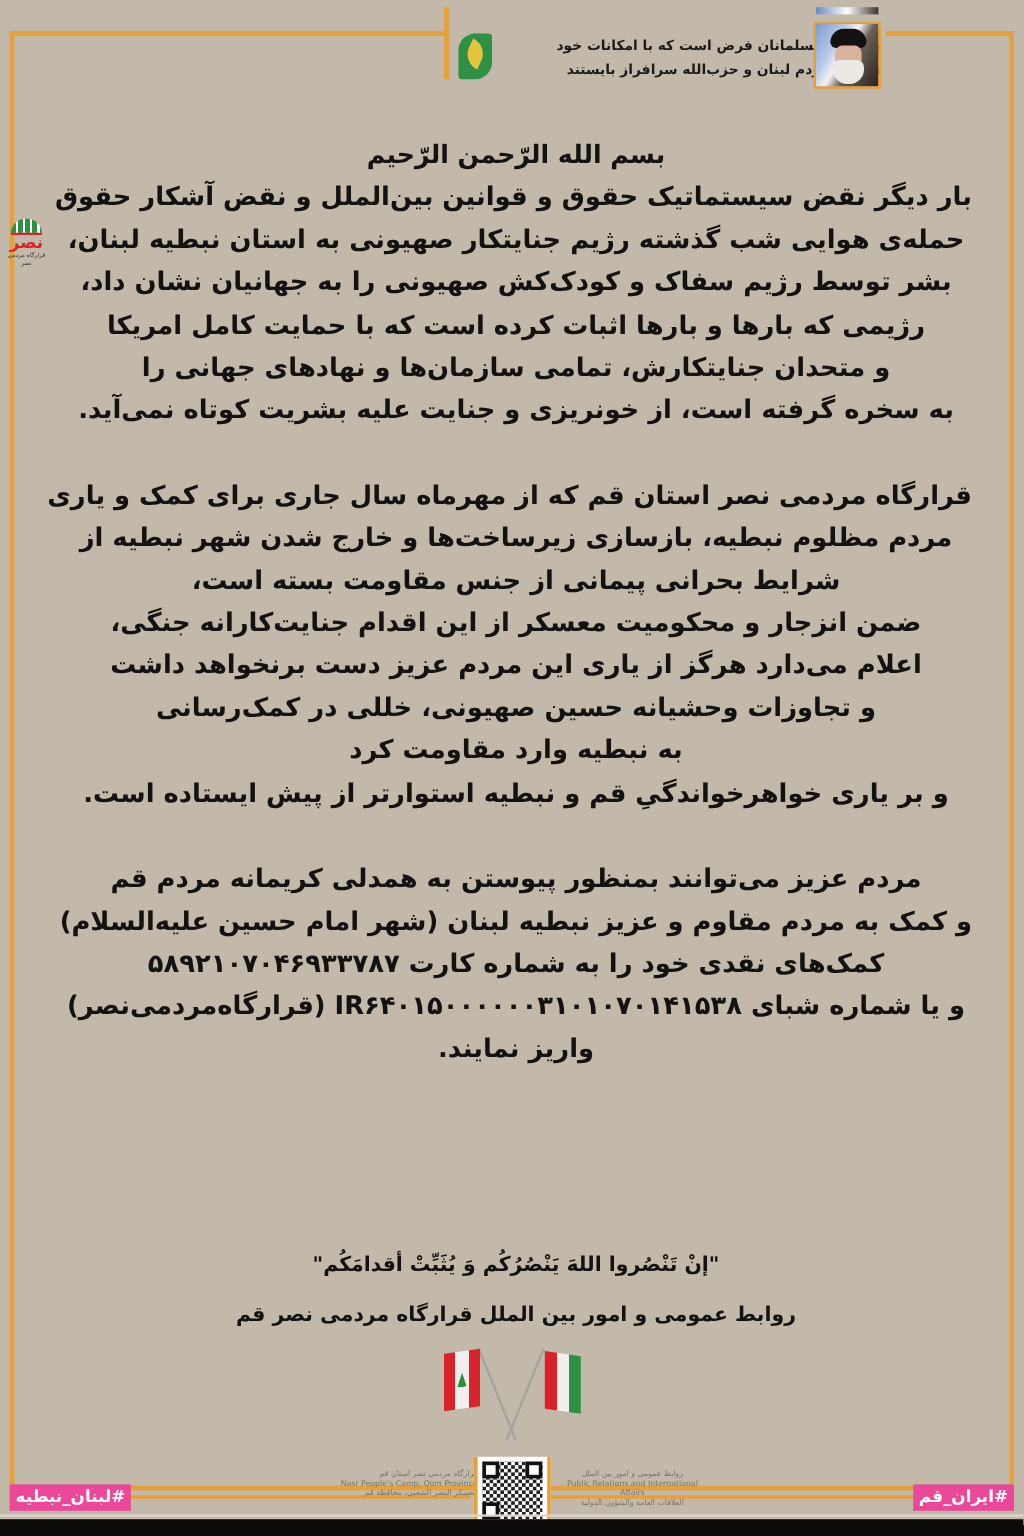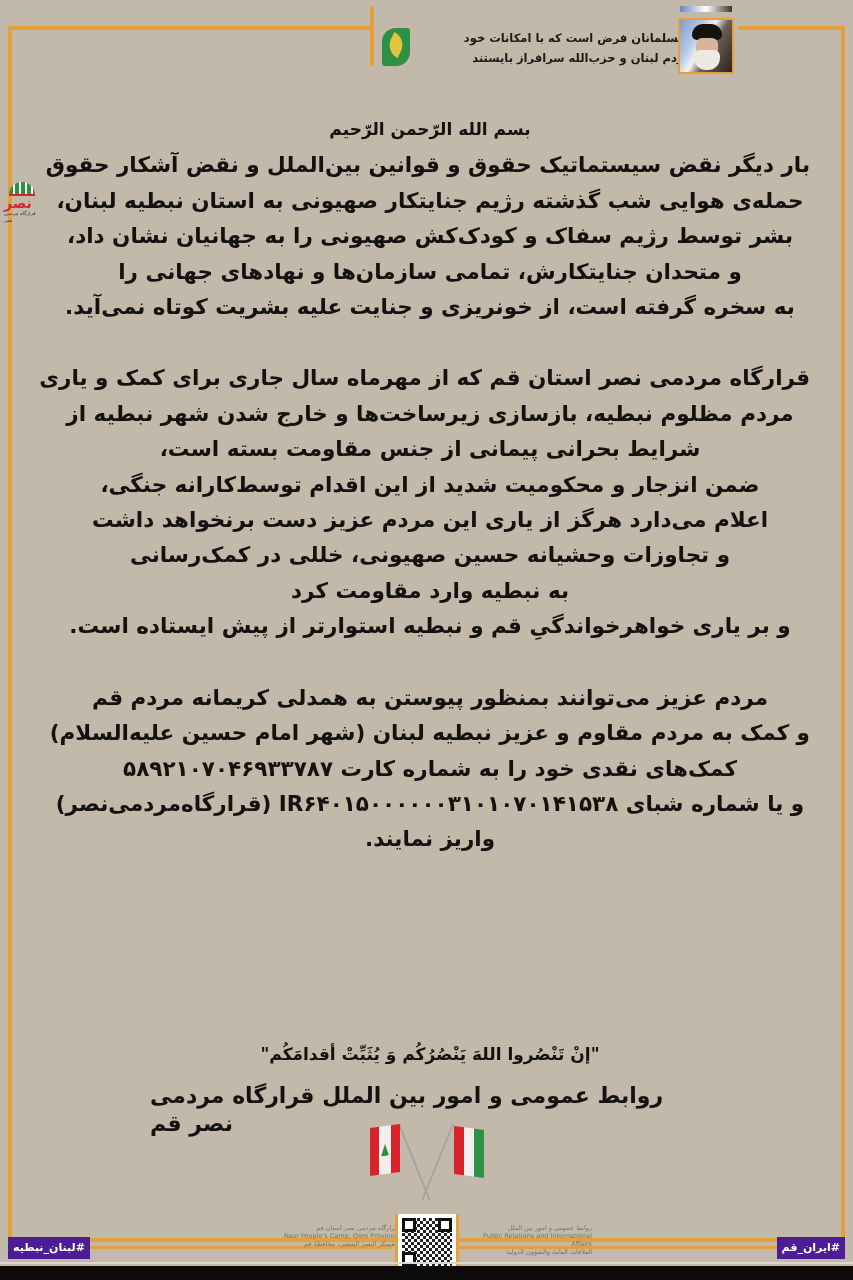--- a/index.html
+++ b/index.html
@@ -28,65 +28,65 @@
     .leaf-logo { width: 28px; height: 38px; border-radius: 14px 3px 14px 3px; background: #2d9045; position: relative; margin-left: 2px; margin-top: 8px; }
     .leaf-logo::after { content: ""; position: absolute; left: 7px; top: 6px; width: 14px; height: 22px; border-radius: 0 14px 0 14px; background: #e3c43f; transform: rotate(25deg); }
     .header-slogan { flex: 1; direction: rtl; text-align: right; font-weight: bold; font-size: 11.5px; line-height: 20px; padding: 10px 6px 0 4px; color: #1c1a17; letter-spacing: -0.3px; }
     .portrait { position: absolute; left: 678px; top: 18px; width: 52px; height: 52px; border: 2px solid #e6a03a; background: linear-gradient(120deg, #7e9bd0 0%, #b8c9e8 30%, #f2f2f4 45%, #6b5f57 60%, #2a221f 100%); overflow: hidden; }
     .portrait .turban { position: absolute; left: 12px; top: 4px; width: 30px; height: 16px; border-radius: 14px 14px 6px 6px; background: #141210; }
     .portrait .face { position: absolute; left: 16px; top: 18px; width: 22px; height: 18px; border-radius: 6px; background: #d9b39c; }
     .portrait .beard { position: absolute; left: 14px; top: 30px; width: 26px; height: 20px; border-radius: 6px 6px 12px 12px; background: #ece8e2; }
     .portrait-strip { position: absolute; left: 680px; top: 6px; width: 52px; height: 6px; background: linear-gradient(90deg, #6a88c2, #ffffff, #3d3430); }
 
     
-    .side-logo { position: absolute; left: 4px; top: 182px; width: 36px; height: 40px; }
+    .side-logo { position: absolute; left: 4px; top: 182px; width: 36px; height: 40px; text-align: center; }
     .side-logo .dome { width: 26px; height: 12px; margin: 0 auto; border-radius: 13px 13px 0 0; background: repeating-linear-gradient(90deg, #2d9045 0 4px, #ffffff 4px 6px); border-bottom: 2px solid #d8232a; }
     .side-logo .word { font-weight: bold; font-size: 14px; line-height: 14px; color: #d8232a; }
     .side-logo .tag { font-size: 5px; line-height: 7px; color: #333; }
 
     
     .content { position: absolute; left: 50px; top: 112px; width: 760px; direction: rtl; text-align: center; font-weight: bold; font-size: 21.5px; line-height: 35.4px; }
     .content .line { display: block; white-space: nowrap; }
     .content .gap { height: 36px; }
-    .bismillah { font-size: 17px; }
+    .bismillah { font-size: 21px; }
     .quote { position: absolute; left: 150px; top: 1040px; width: 560px; text-align: center; direction: rtl; font-weight: bold; font-size: 17px; line-height: 28px; }
-    .signature { position: absolute; left: 150px; top: 1082px; width: 560px; text-align: left; direction: rtl; font-weight: bold; font-size: 22px; line-height: 28px; }
+    .signature { position: absolute; left: 150px; top: 1082px; width: 560px; text-align: center; direction: rtl; font-weight: bold; font-size: 17px; line-height: 28px; }
 
     
     .flags { position: absolute; left: 368px; top: 1118px; width: 116px; height: 90px; }
     .pole { position: absolute; width: 2px; height: 82px; background: #a7a39d; top: 6px; }
     .pole.lb { left: 32px; transform: rotate(-22deg); transform-origin: top; left: 30px; }
     .pole.ir { left: 84px; transform: rotate(22deg); transform-origin: top; }
     .flag { position: absolute; width: 30px; height: 48px; }
     .flag.lebanon { left: 2px; top: 8px; background: linear-gradient(90deg, #d8232a 0 30%, #f3eeee 30% 70%, #d8232a 70% 100%); transform: skewY(-8deg); }
     .flag.lebanon::after { content: ""; position: absolute; left: 11px; top: 18px; width: 8px; height: 12px; background: #2d8f3a; clip-path: polygon(50% 0, 100% 100%, 0 100%); }
     .flag.iran { left: 86px; top: 10px; background: linear-gradient(90deg, #d8232a 0 33%, #f3eeee 33% 66%, #2d9045 66% 100%); transform: skewY(8deg); }
     .stand { position: absolute; left: 52px; top: 84px; width: 12px; height: 5px; background: #bdb8b1; border-radius: 2px; }
 
     
     .footer-line { position: absolute; top: 1246px; height: 3px; background: #e6a03a; }
     .footer-line.l { left: 60px; width: 332px; }
     .footer-line.r { left: 458px; width: 330px; }
     .footer-text { position: absolute; top: 1224px; width: 130px; font-size: 6.5px; line-height: 8px; color: #7a7469; }
     .footer-text.l { left: 268px; text-align: right; direction: rtl; }
-    .footer-text.r { left: 462px; text-align: right; direction: rtl; }
+    .footer-text.r { left: 462px; text-align: center; direction: rtl; }
     .footer-text .en { direction: ltr; }
     .qr-box { position: absolute; left: 395px; top: 1214px; width: 58px; height: 56px; background: #ffffff; border-left: 3px solid #e6a03a; border-right: 3px solid #e6a03a; }
     .qr-box .qr { position: absolute; left: 4px; top: 4px; width: 50px; height: 48px;
       background:
         linear-gradient(#fff,#fff) 3px 3px/8px 8px no-repeat,
         linear-gradient(#111,#111) 0 0/14px 14px no-repeat,
         linear-gradient(#fff,#fff) 39px 3px/8px 8px no-repeat,
         linear-gradient(#111,#111) 36px 0/14px 14px no-repeat,
         linear-gradient(#fff,#fff) 3px 37px/8px 8px no-repeat,
         linear-gradient(#111,#111) 0 34px/14px 14px no-repeat,
         repeating-conic-gradient(#222 0 25%, #fff 0 50%) 0 0/6px 6px; }
 
     
-    .hashtag { position: absolute; top: 1237px; height: 22px; background: #4c1d95; color: #ffffff; font-weight: bold; font-size: 11px; line-height: 22px; padding: 0 5px; direction: rtl; }
+    .hashtag { position: absolute; top: 1237px; height: 22px; background: #ec4899; color: #ffffff; font-weight: bold; font-size: 14px; line-height: 22px; padding: 0 5px; direction: rtl; }
     .hashtag.left { left: 8px; }
     .hashtag.right { right: 8px; }
   </style>
 </head>
 <body>
 
 <div class="frame-line f-top-left"></div>
 <div class="frame-line f-top-right"></div>
 <div class="frame-line f-left"></div>
 <div class="frame-line f-right"></div>
@@ -113,29 +113,30 @@
   <div class="word">نصر</div>
   <div class="tag">قرارگاه مردمی نصر</div>
 </div>
 
 <div class="content">
   <span class="line bismillah">بسم الله الرّحمن الرّحیم</span>
 
   <span class="line">بار دیگر نقض سیستماتیک حقوق و قوانین بین‌الملل و نقض آشکار حقوق</span>
   <span class="line">حمله‌ی هوایی شب گذشته رژیم جنایتکار صهیونی به استان نبطیه لبنان،</span>
   <span class="line">بشر توسط رژیم سفاک و کودک‌کش صهیونی را به جهانیان نشان داد،</span>
+  <span class="line">رژیمی که بارها و بارها اثبات کرده است که با حمایت کامل امریکا</span>
   <span class="line">و متحدان جنایتکارش، تمامی سازمان‌ها و نهادهای جهانی را</span>
   <span class="line">به سخره گرفته است، از خونریزی و جنایت علیه بشریت کوتاه نمی‌آید.</span>
 
   <div class="gap"></div>
 
   <span class="line">قرارگاه مردمی نصر استان قم که از مهرماه سال جاری برای کمک و یاری</span>
   <span class="line">مردم مظلوم نبطیه، بازسازی زیرساخت‌ها و خارج شدن شهر نبطیه از</span>
   <span class="line">شرایط بحرانی پیمانی از جنس مقاومت بسته است،</span>
-  <span class="line">ضمن انزجار و محکومیت شدید از این اقدام توسط‌کارانه جنگی،</span>
+  <span class="line">ضمن انزجار و محکومیت معسكر از این اقدام جنایت‌کارانه جنگی،</span>
   <span class="line">اعلام می‌دارد هرگز از یاری این مردم عزیز دست برنخواهد داشت</span>
   <span class="line">و تجاوزات وحشیانه حسین  صهیونی، خللی در کمک‌رسانی</span>
   <span class="line">به نبطیه وارد مقاومت کرد</span>
   <span class="line">و بر یاری خواهرخواندگیِ قم و نبطیه استوارتر از پیش ایستاده است.</span>
 
   <div class="gap"></div>
 
   <span class="line">مردم عزیز می‌توانند بمنظور پیوستن به همدلی کریمانه مردم قم</span>
   <span class="line">و کمک به مردم مقاوم و عزیز نبطیه لبنان (شهر امام حسین علیه‌السلام)</span>
   <span class="line">کمک‌های نقدی خود را به شماره کارت ۵۸۹۲۱۰۷۰۴۶۹۳۳۷۸۷</span>

